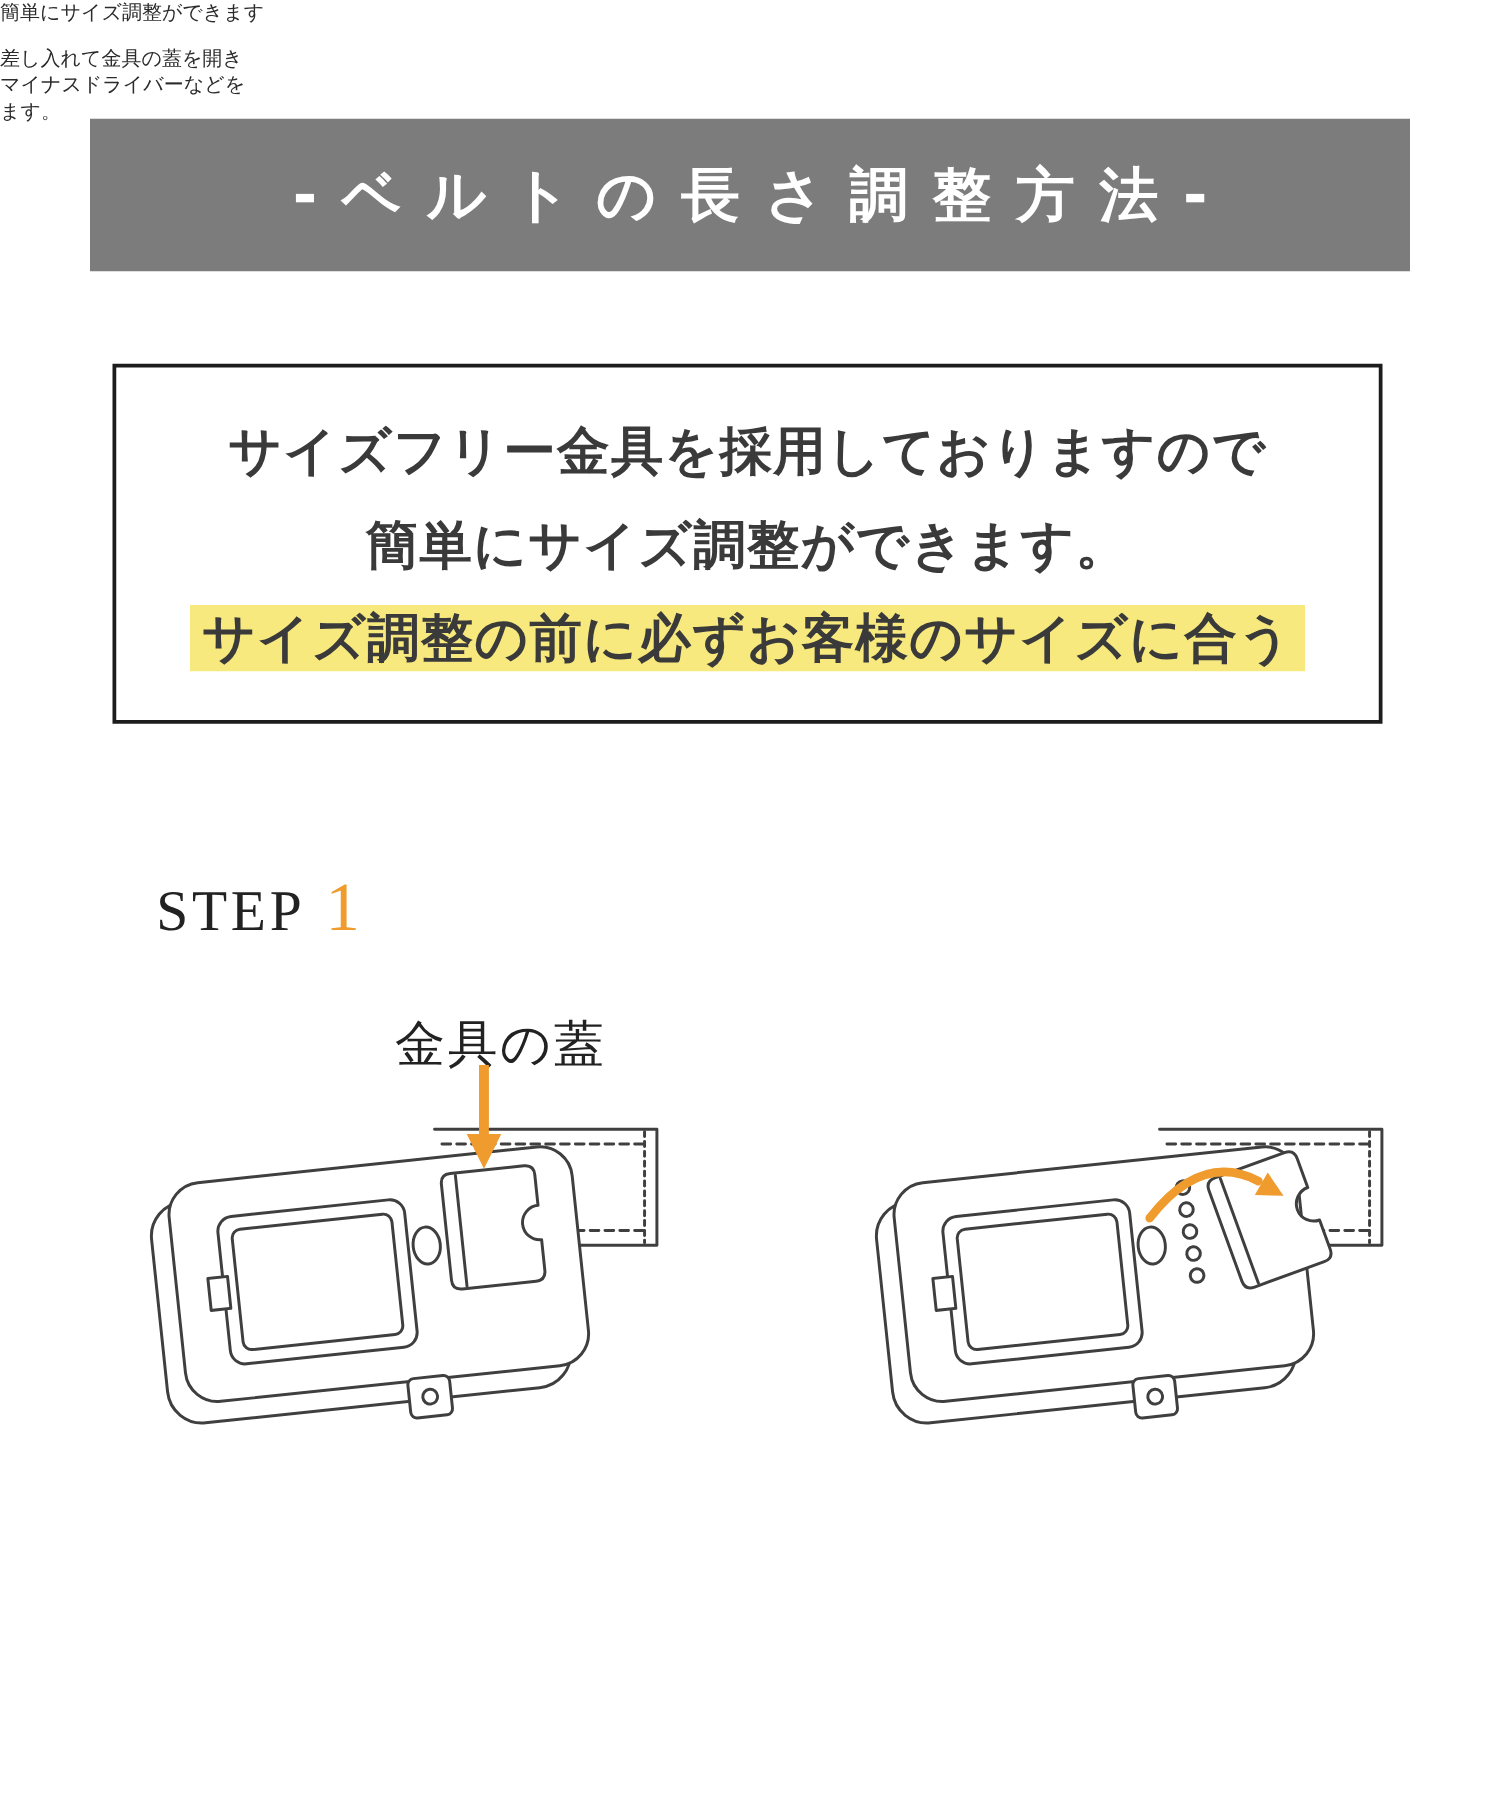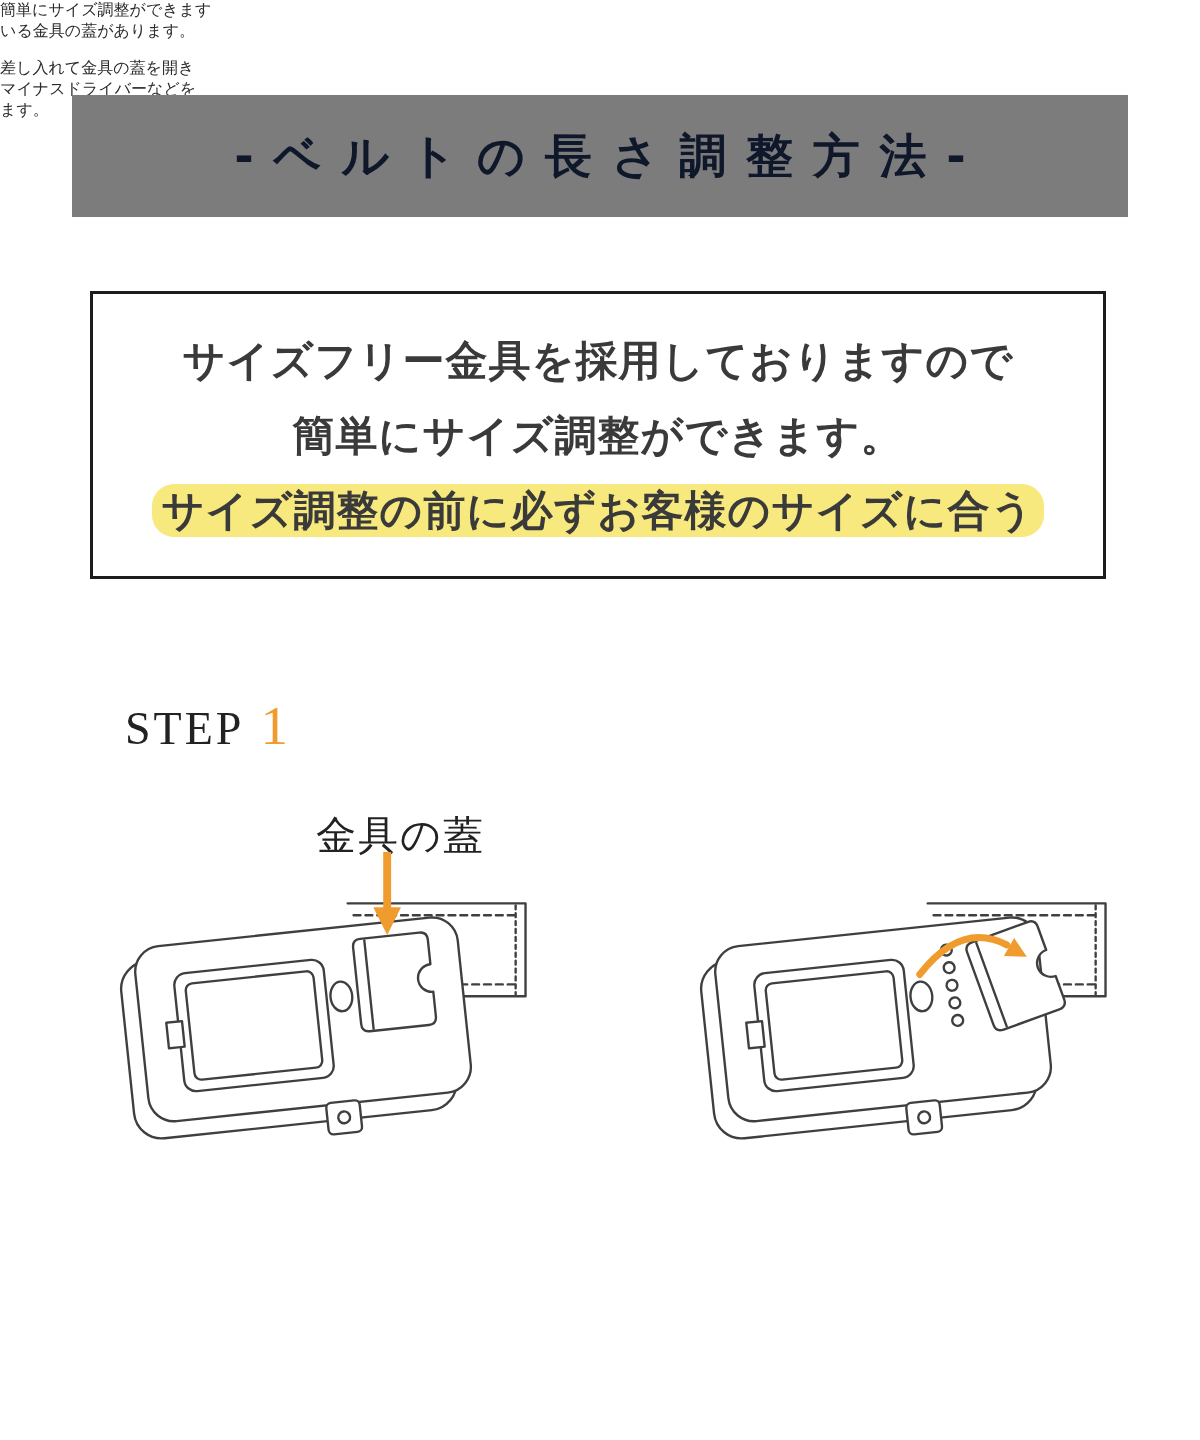--- a/index.html
+++ b/index.html
@@ -10,33 +10,33 @@
     font-family:"DejaVu Sans","Liberation Sans",sans-serif;
     color:#2b2b2b;
     overflow:hidden;
   }
   .banner{
     position:absolute;left:72px;top:95px;width:1056px;height:122px;
     background:var(--header-bg,#7c7c7c);
     display:flex;align-items:center;justify-content:center;
   }
   .banner h1{
-    margin:0;color:#0f172a;font-size:47px;font-weight:bold;
+    margin:0;color:#ffffff;font-size:47px;font-weight:bold;
     letter-spacing:0.42em;text-indent:0.42em;white-space:nowrap;
   }
   .intro-box{
     position:absolute;left:90px;top:291px;width:1016px;height:288px;
     border:3px solid #1c1c1c;box-sizing:border-box;
     display:flex;flex-direction:column;align-items:center;justify-content:center;
   }
   .intro-line{
     margin:0;line-height:75px;font-size:42px;font-weight:bold;
     color:#3a3a3a;letter-spacing:1px;white-space:nowrap;
   }
-  .hl{background:var(--highlight-yellow,#f7e97e);padding:2px 10px;border-radius:22px;}
+  .hl{background:var(--highlight-yellow,#f7e97e);padding:2px 10px;}
   .step-label{
     position:absolute;top:694px;
     font-family:"Liberation Serif","DejaVu Serif",serif;
     font-size:46px;color:#222222;letter-spacing:3px;white-space:nowrap;
   }
   #step1-label{left:85px;margin-left:40px;}
   #step2-label{left:668px;}
   .step-label .num{
     color:var(--accent-orange,#ef9b2d);
     font-size:55px;margin-left:16px;
@@ -137,21 +137,20 @@
       <g>
         <path d="M 262 128 Q 304 74 350 98" stroke="#ef9b2d" stroke-width="7"></path>
         <polygon points="0,-10 20,1 -1,11" transform="translate(353,100) rotate(27)" fill="#ef9b2d" stroke="none"></polygon>
       </g>
     </g>
   </svg>
 
   <p class="desc" id="desc1">
     </p>
     <div>簡単にサイズ調整ができます</div>
-    <div>いる金具の蓋があります。</div>
   <p></p>
   <p class="desc" id="desc2">
     </p>
     <div>差し入れて金具の蓋を開き</div>
     <div>マイナスドライバーなどを</div>
     <div>ます。</div>
   <p></p>
 
 </div>
 

